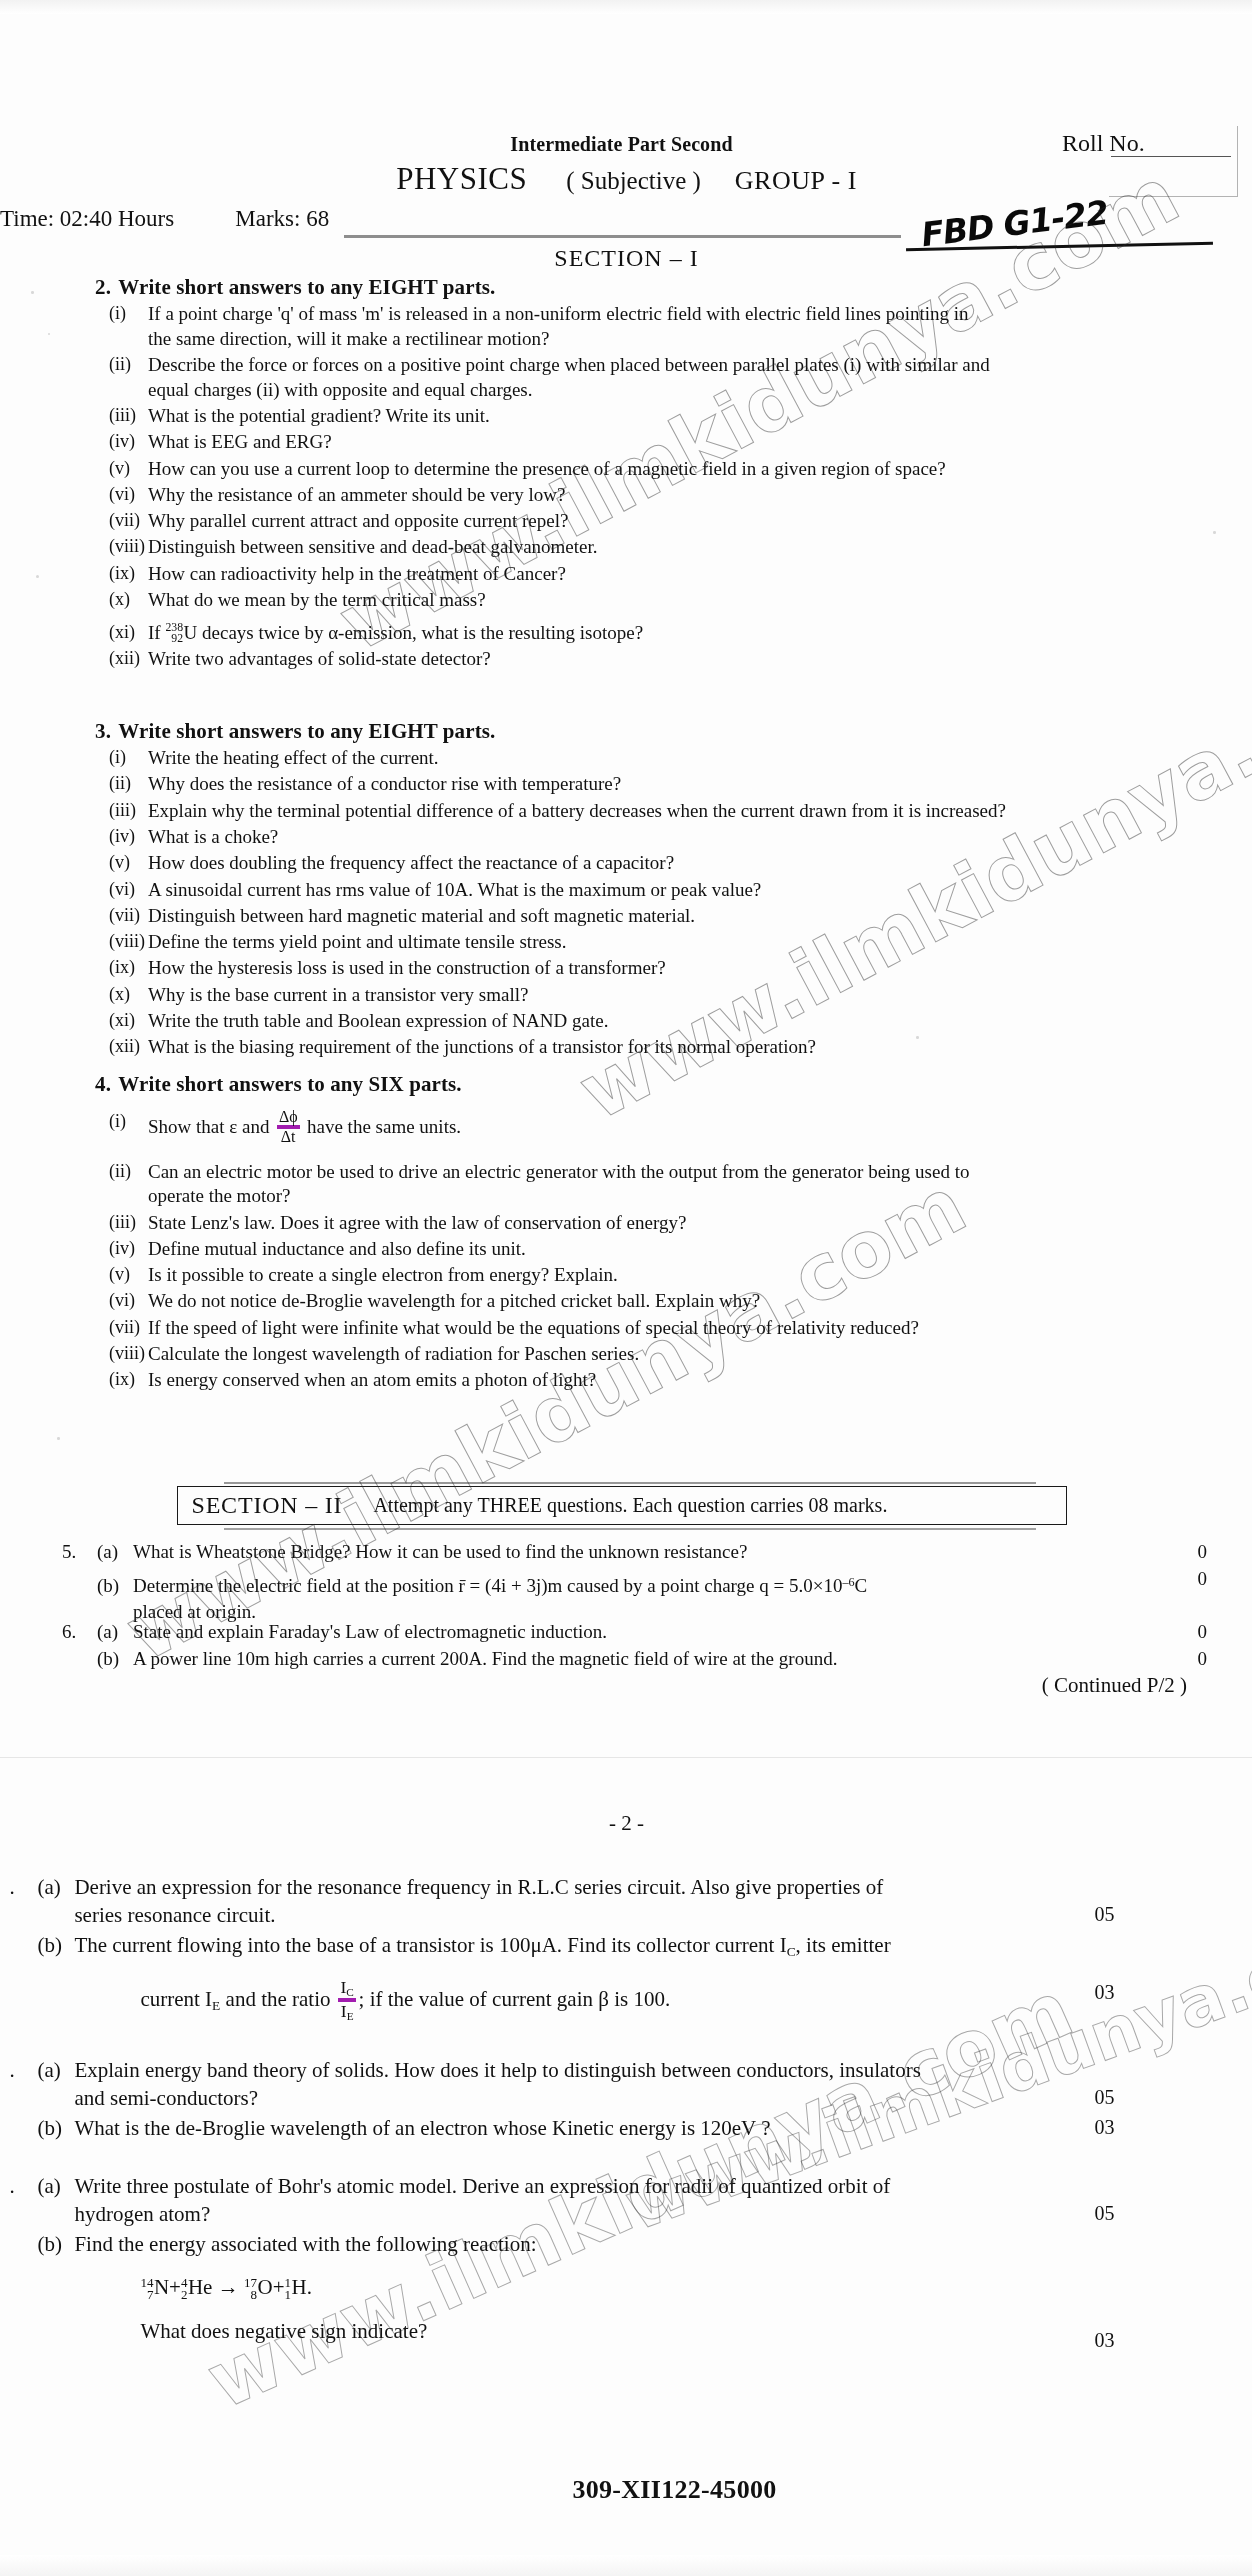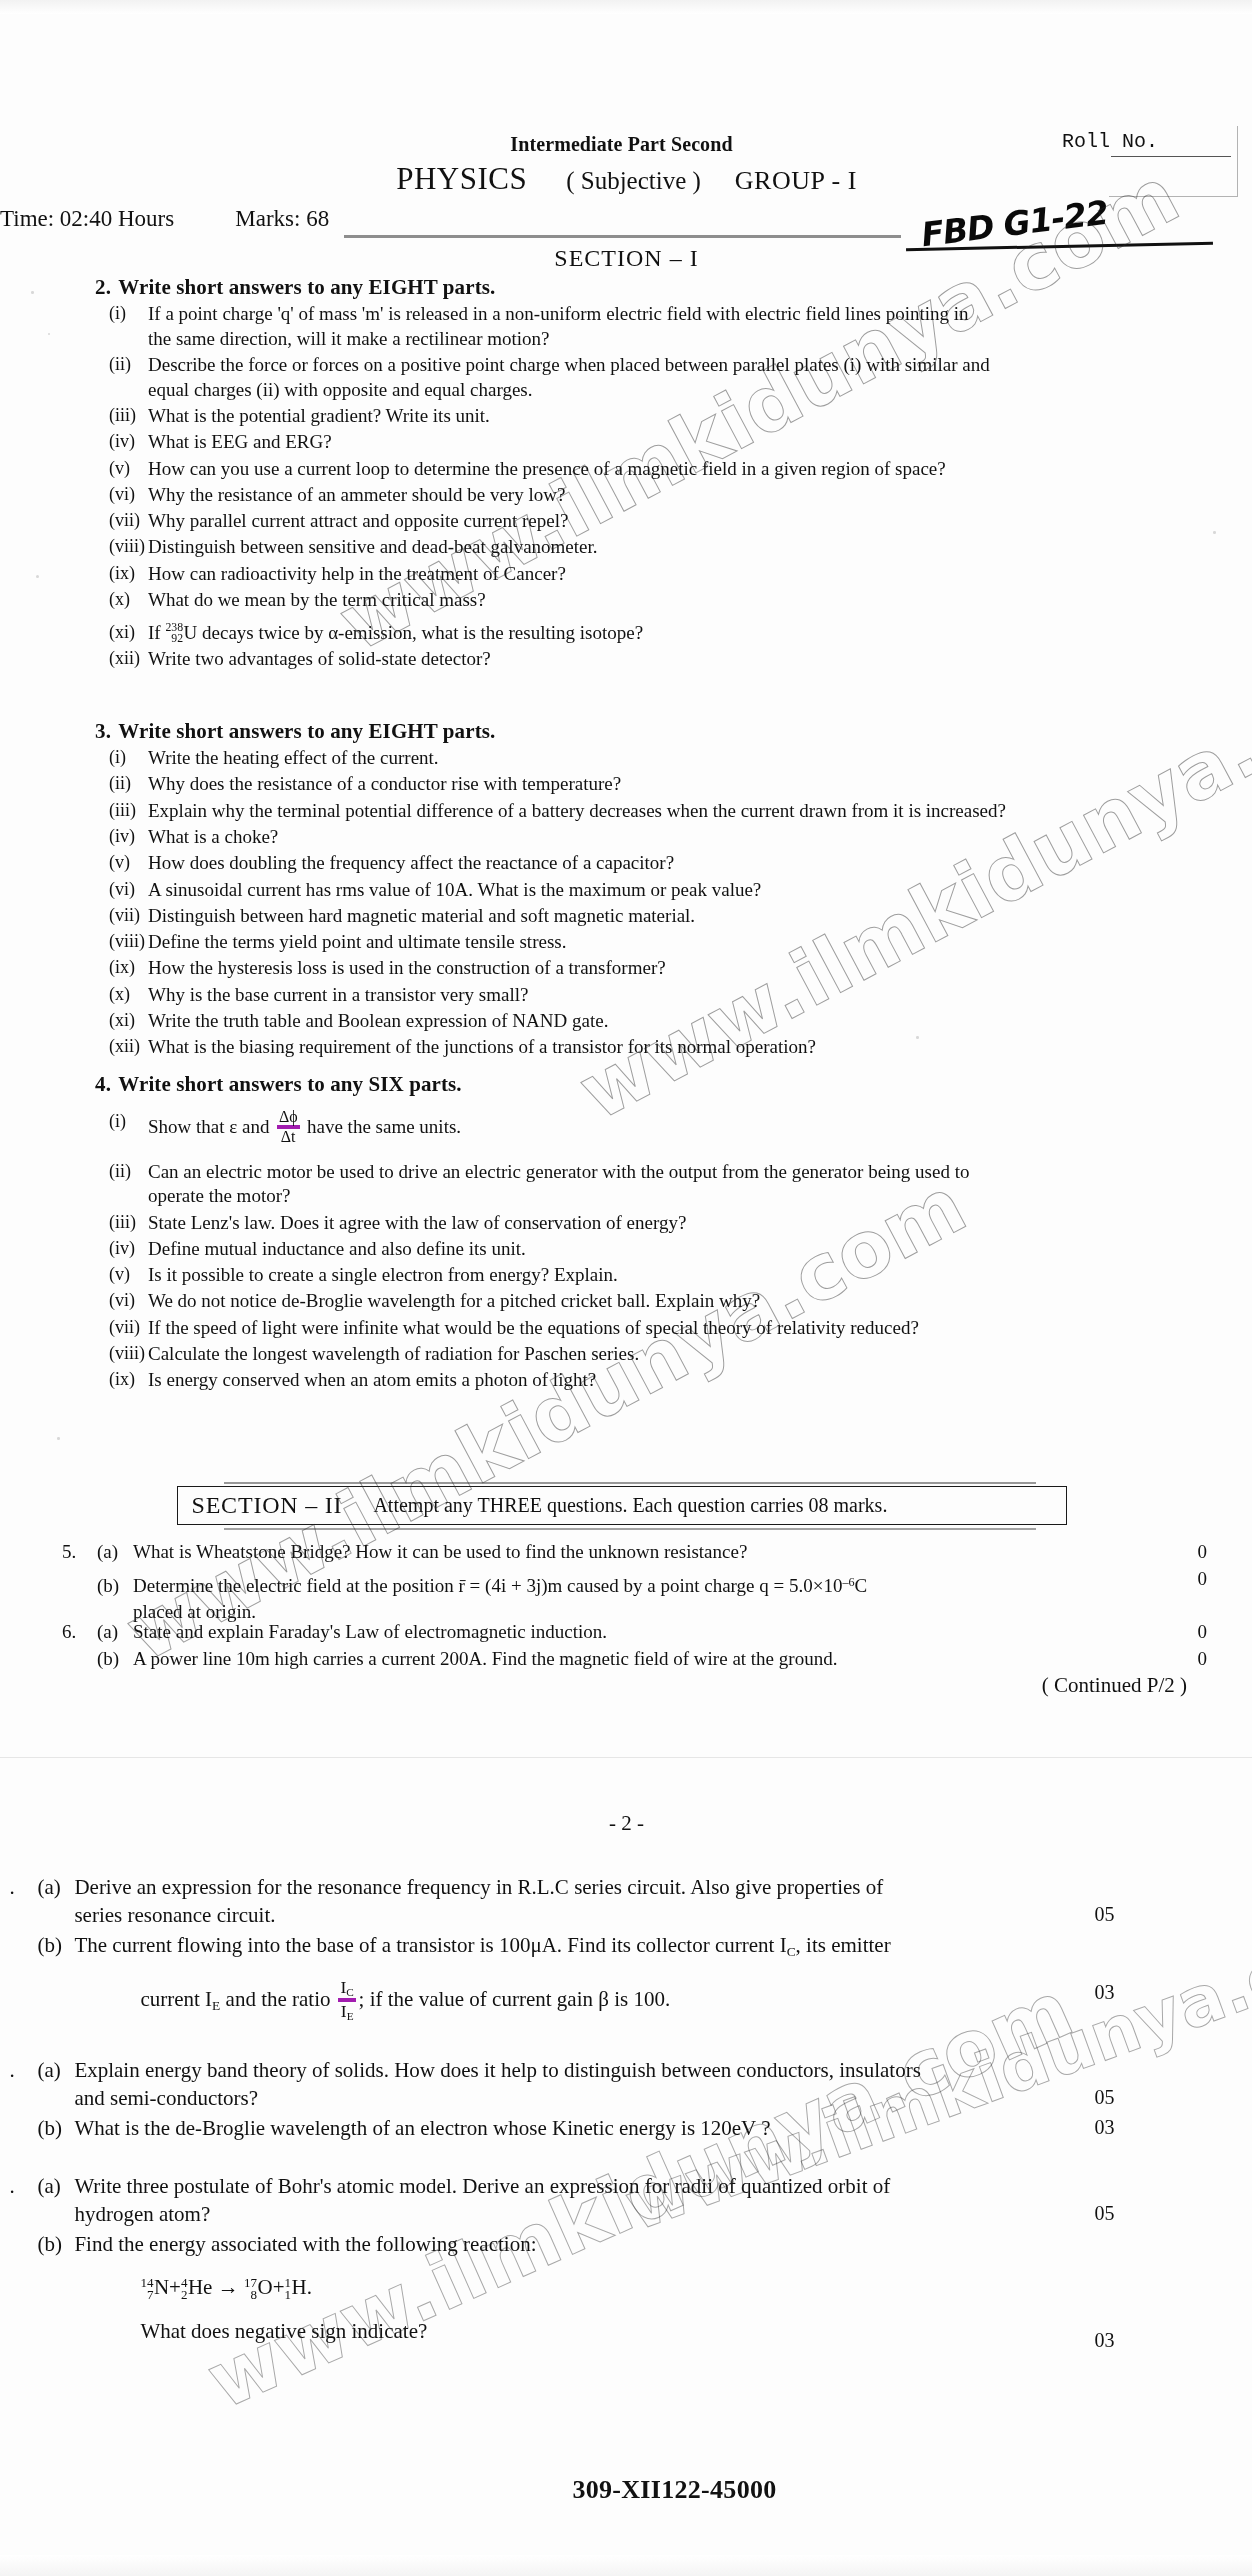--- a/index.html
+++ b/index.html
@@ -46,22 +46,22 @@
 
   .hdr-inter {
     position: absolute; left: 0; top: 133px; width: 1243px;
     text-align: center;
     font-weight: bold;
     font-size: 20px;
     letter-spacing: 0.1px;
   }
   .hdr-rollno {
     position: absolute; left: 1062px; top: 130px;
-    font-size: 20px;
-    font-family: Liberation Mono, monospace;
+    font-size: 24px;
+    font-family: Liberation Serif, serif;
   }
   .hdr-rollline {
     position: absolute; left: 1111px; top: 156px; width: 120px; height: 1px;
     background: #555;
   }
   .hdr-rollbox {
     position: absolute; left: 1109px; top: 126px; width: 128px; height: 70px;
     border-right: 1px solid #777;
     border-bottom: 1px solid #777;
     opacity: .55;

